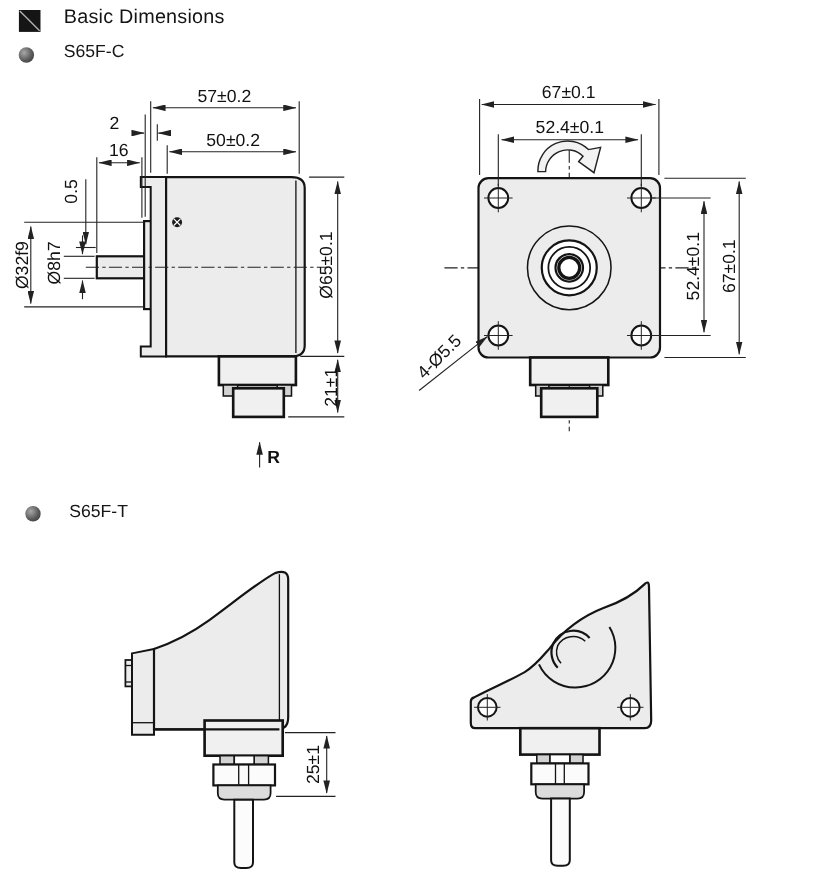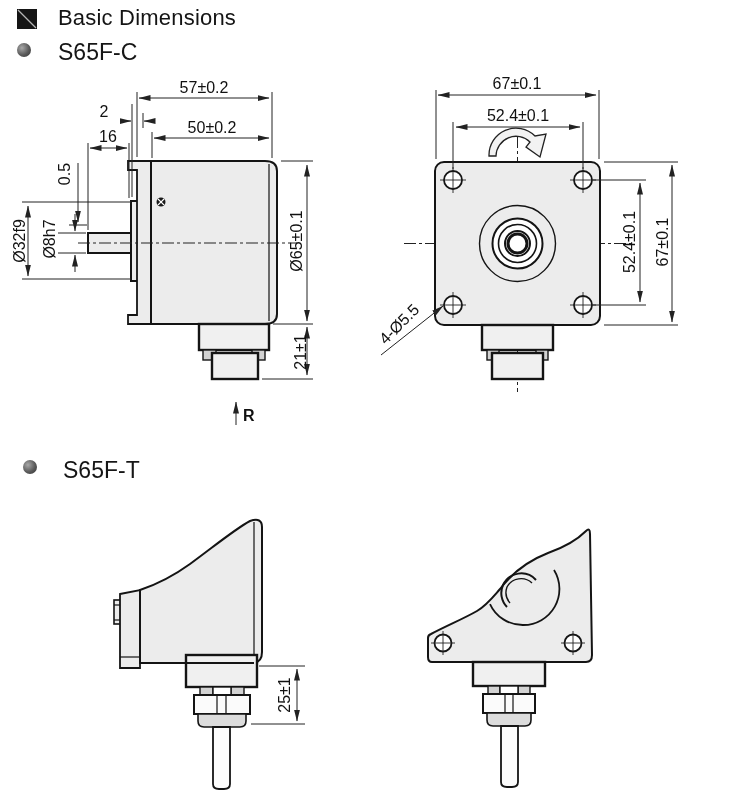--- a/index.html
+++ b/index.html
@@ -1,18 +1,18 @@
 <!DOCTYPE html>
 <html><head>
 <meta charset="utf-8">
 <style>
   html,body{margin:0;padding:0;background:#fff;}
   body{width:750px;height:800px;position:relative;font-family:"Liberation Sans",sans-serif;overflow:hidden;}
-  .hdr-title{position:absolute;left:58px;top:5px;font-size:22px;color:#141414;letter-spacing:.2px;}
-  .hdr-sub{position:absolute;font-size:23px;color:#161616;}
+  .hdr-title{position:absolute;left:58px;top:5px;font-size:18px;color:#141414;letter-spacing:.2px;}
+  .hdr-sub{position:absolute;font-size:16px;color:#161616;}
   .sq-icon{position:absolute;left:17px;top:9px;width:20px;height:20px;}
   .bullet{position:absolute;width:14px;height:14px;border-radius:50%;
           background:radial-gradient(circle at 35% 35%, #a8a8a8, #5a5a5a 55%, #3a3a3a 90%);}
   svg text{font-family:"Liberation Sans",sans-serif;font-size:16px;fill:#111;}
   .ext{stroke:#222;stroke-width:1;}
   .dim{stroke:#222;stroke-width:1;fill:none;}
   .cl{stroke:#222;stroke-width:1;stroke-dasharray:12 3 3 3;}
   .fillg{fill:#ececec;stroke:#141414;stroke-width:2;}
   .thin{stroke:#141414;stroke-width:1.2;fill:none;}
   .conn{fill:#f0f0f0;stroke:#141414;stroke-width:2.4;}

